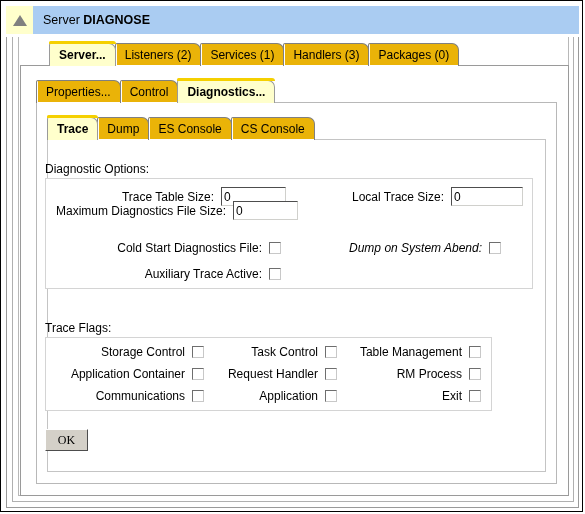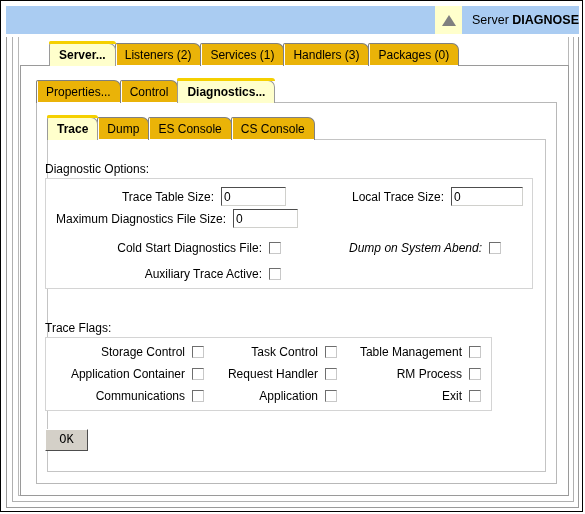--- a/index.html
+++ b/index.html
@@ -30,21 +30,20 @@
   
   #titlebar {
     position: absolute;
     left: 5px; top: 5px;
     width: 573px;
     height: 28px;
     background: #aaccf2;
     box-sizing: border-box;
     display: flex;
     align-items: center;
-    justify-content: flex-end;
   }
   #title-icon {
     width: 27px;
     height: 28px;
     background: #ffffcc;
     display: flex;
     align-items: center;
     justify-content: center;
     flex: 0 0 auto;
   }
@@ -223,21 +222,21 @@
     border-top: 1px solid #6e6e6e;
     border-left: 1px solid #6e6e6e;
     border-right: 1px solid #c8c8c8;
     border-bottom: 1px solid #c8c8c8;
     display: inline-block;
   }
 
   
   #row-trace-table-size  { left: 60px;  top: 186px; width: 225px; justify-content: flex-end; }
   #row-local-trace-size  { left: 300px; top: 186px; width: 222px; justify-content: flex-end; }
-  #row-max-diag-file     { left: 55px;  top: 208px; width: 230px; justify-content: flex-start; }
+  #row-max-diag-file     { left: 55px;  top: 200px; width: 230px; justify-content: flex-start; }
   #row-cold-start        { left: 55px;  top: 240px; width: 225px; justify-content: flex-end; }
   #row-dump-abend        { left: 300px; top: 240px; width: 200px; justify-content: flex-end; font-style: italic; }
   #row-aux-trace         { left: 55px;  top: 266px; width: 225px; justify-content: flex-end; }
 
   .frow .gap { display: inline-block; width: 7px; flex: 0 0 auto; }
   .w-field-95 { width: 65px; }
   .w-field-100 { width: 72px; }
 
   
   #flags-grid {
@@ -262,21 +261,21 @@
   #ok-button {
     position: absolute;
     left: 44px; top: 428px;
     width: 43px; height: 22px;
     box-sizing: border-box;
     background: #d4d0c8;
     border-top: 1px solid #ffffff;
     border-left: 1px solid #ffffff;
     border-right: 1px solid #4d4d4d;
     border-bottom: 1px solid #4d4d4d;
-    font-family: Liberation Mono, monospace;
+    font-family: Liberation Serif, serif;
     font-size: 12px;
     color: #000000;
     cursor: default;
     display: flex;
     align-items: center;
     justify-content: center;
     padding: 0;
   }
 </style>
 </head>

